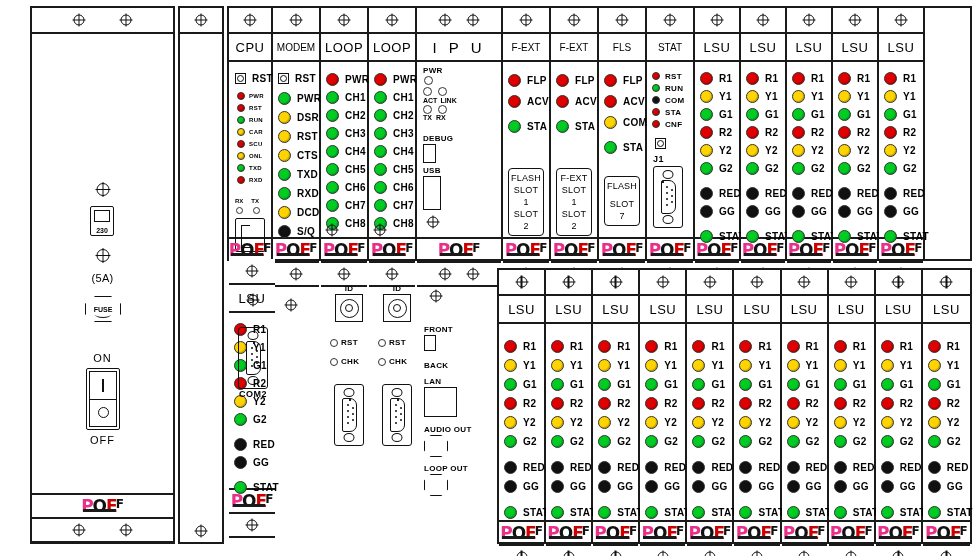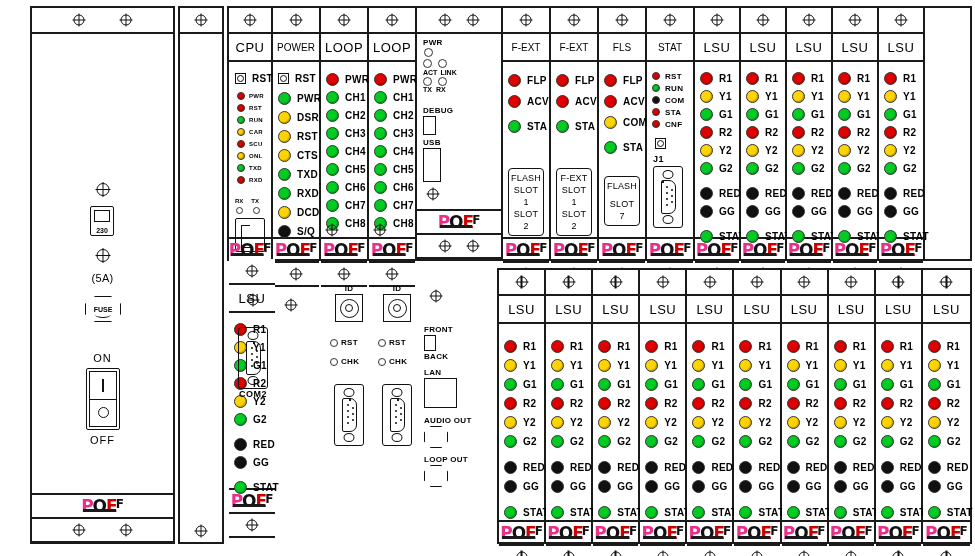--- a/index.html
+++ b/index.html
@@ -275,21 +275,21 @@
           </div>
         </div>
       </div>
       <div class="col" style="width: 48px;">
         <div class="screwbar" style="height: 26px;">
           <div class="screw" style="left: 50%;">
             <i></i>
           </div>
         </div>
         <div class="titlebar">
-          <div class="t sm">POWER</div>
+          <div class="t sm">MODEM</div>
         </div>
         <div class="body" style="height: 175px;">
           <div class="ledrow" style="position: absolute; left: 5px; top: 8px;">
             <div class="btn-sq">
               <i></i>
             </div>
             <div class="ledlbl t10">RST</div>
           </div>
           <div style="position: absolute; left: 5px; top: 26px;">
             <div class="ledrow" style="margin-top: 2px;">
@@ -476,20 +476,23 @@
         </div>
       </div>
       <div class="col" style="width: 86px;">
         <div class="screwbar" style="height: 26px;">
           <div class="screw" style="left: 33.3333%;">
             <i></i>
           </div>
           <div class="screw" style="left: 66.6667%;">
             <i></i>
           </div>
+        </div>
+        <div class="titlebar">
+          <div class="t wide">I P U</div>
         </div>
         <div class="body" style="height: 175px;">
           <div style="position: absolute; left: 6px; top: 4px;">
             <div class="tinylbl">PWR</div>
             <div style="width: 7px; height: 7px; border: 1px solid rgb(51, 51, 51); border-radius: 50%; background: rgb(255, 255, 255); margin: 1px 0px 2px 1px;"></div>
             <div style="display: flex; gap: 6px; margin-bottom: 1px;">
               <div style="width: 7px; height: 7px; border: 1px solid rgb(51, 51, 51); border-radius: 50%; background: rgb(255, 255, 255);"></div>
               <div style="width: 7px; height: 7px; border: 1px solid rgb(51, 51, 51); border-radius: 50%; background: rgb(255, 255, 255);"></div>
             </div>
             <div style="display: flex; gap: 3px; font-size: 7px; font-weight: bold;">
@@ -1866,21 +1869,21 @@
     </div>
     <div class="screw" style="position: absolute; left: 291px; top: 305px;">
       <i></i>
     </div>
     <div style="position: absolute; left: 424px; top: 296px; width: 70px;">
       <div class="screw" style="position: relative; left: 12px; margin-bottom: 16px;">
         <i></i>
       </div>
       <div class="tinylbl" style="">FRONT</div>
       <div class="portsq" style="width: 12px; height: 16px; margin-top: 1px;"></div>
-      <div class="tinylbl" style="margin-top: 1px;">BACK</div>
+      <div class="tinylbl" style="margin-top: 10px;">BACK</div>
       <div class="tinylbl" style="margin-top: 7px;">LAN</div>
       <div class="portsq" style="width: 33px; height: 30px; margin-top: 1px;"></div>
       <div class="tinylbl" style="margin-top: 8px;">AUDIO OUT</div>
       <div class="oct-port" style="margin-top: 1px;"></div>
       <div class="tinylbl" style="margin-top: 7px;">LOOP OUT</div>
       <div class="oct-port" style="margin-top: 1px;"></div>
     </div>
   </div>
 
 </body></html>

